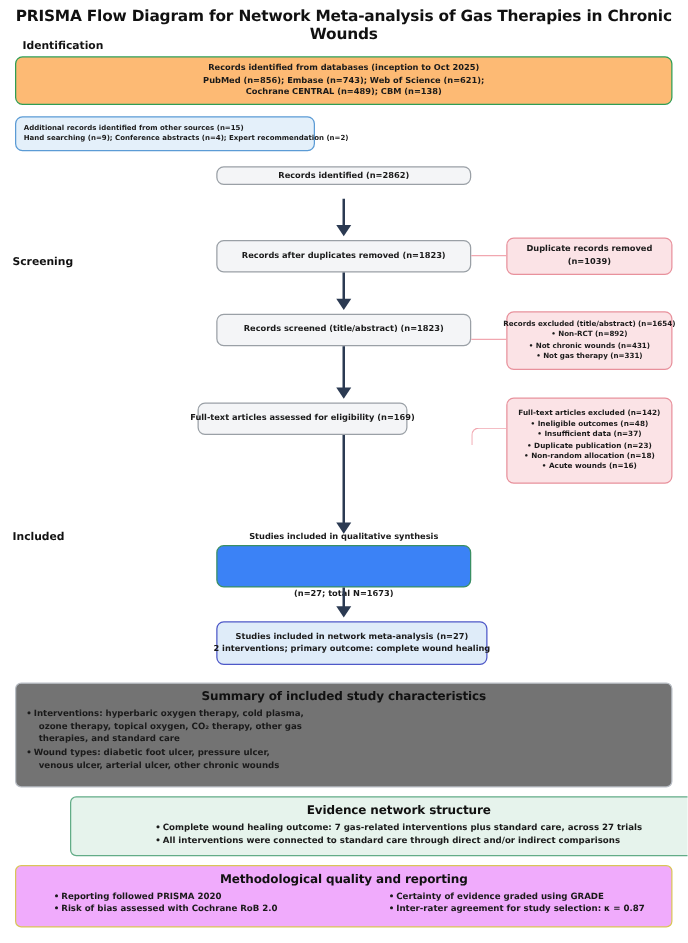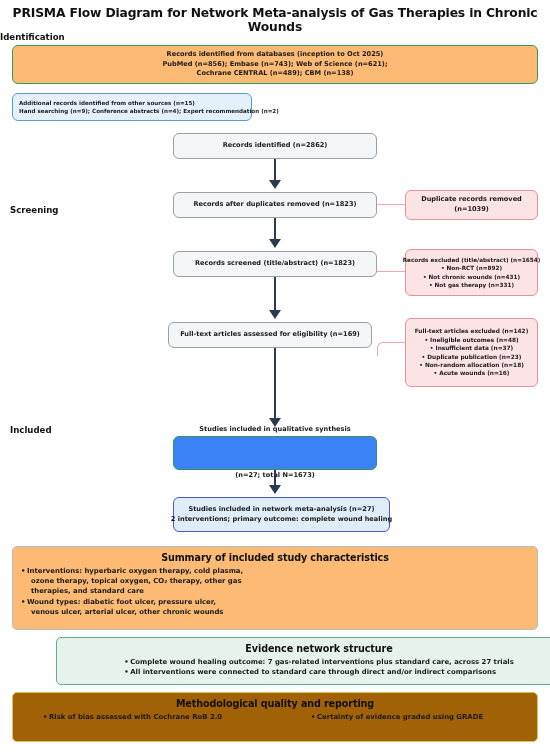--- a/index.html
+++ b/index.html
@@ -66,23 +66,23 @@
 
   
   .panel {
     position: absolute; border-radius: 5px;
     padding: 5px 8px 6px 8px;
   }
   .panel-title {
     text-align: center; font-size: 9.6px; font-weight: bold;
     color: #111; margin-bottom: 3px; letter-spacing: -0.1px;
   }
-  .panel-grey { background: #fdba74; border: 1px solid #b9bec5; }
+  .panel-grey { background: #737373; border: 1px solid #b9bec5; }
   .panel-mint { background: #e6f3ec; border: 1px solid #62ac87; margin-left: 44px; }
-  .panel-yellow { background: #a16207; border: 1px solid #d9c558; }
+  .panel-yellow { background: #f0abfc; border: 1px solid #d9c558; }
 
   .cols { display: flex; gap: 10px; }
   .col { flex: 1; }
   ul.bul { list-style: none; }
   ul.bul li {
     font-size: 6.9px; font-weight: bold; line-height: 1.48;
     color: #1a1a1a; padding-left: 6px; position: relative;
     white-space: nowrap;
   }
   ul.bul li::before {
@@ -93,36 +93,36 @@
   .center-bul { display: flex; justify-content: center; }
   .center-bul ul.bul li { white-space: nowrap; }
 </style>
 </head>
 <body>
 
 <div id="root">
 
   <div class="page-title">PRISMA Flow Diagram for Network Meta-analysis of Gas Therapies in Chronic Wounds</div>
 
-  <div class="stage-label" style="left:0; top:32px;">Identification</div>
+  <div class="stage-label" style="left:18px; top:32px;">Identification</div>
   <div class="stage-label" style="left:10px; top:205px;">Screening</div>
   <div class="stage-label" style="left:10px; top:425px;">Included</div>
 
   <div class="box box-green" style="left:12px; top:45px; width:526px; height:39px;">
     <span class="ln">Records identified from databases (inception to Oct 2025)</span>
     <span class="ln">PubMed (n=856); Embase (n=743); Web of Science (n=621);</span>
     <span class="ln">Cochrane CENTRAL (n=489); CBM (n=138)</span>
   </div>
 
   <div class="box box-blue-light box-left" style="left:12px; top:93px; width:240px; height:28px; padding-left:6px;">
     <span class="ln" style="font-size:5.6px;">Additional records identified from other sources (n=15)</span>
     <span class="ln" style="font-size:5.6px;">Hand searching (n=9); Conference abstracts (n=4); Expert recommendation (n=2)</span>
   </div>
 
-  <div class="box box-grey" style="left:173px; top:133px; width:204px; height:26px;">
+  <div class="box box-grey" style="left:173px; top:133px; width:204px; height:15px;">
     <span class="ln">Records identified (n=2862)</span>
   </div>
 
   <div class="vline" style="left:273.9px; top:159px; height:28px;"></div>
   <div class="arrowhead" style="left:269px; top:180px;"></div>
 
   <div class="box box-grey" style="left:173px; top:192px; width:204px; height:26px;">
     <span class="ln">Records after duplicates removed (n=1823)</span>
   </div>
 
@@ -145,21 +145,21 @@
   <div class="box box-pink" style="left:405px; top:249px; width:133px; height:47px;">
     <span class="ln" style="font-size:5.7px;">Records excluded (title/abstract) (n=1654)</span>
     <span class="ln" style="font-size:5.7px;">• <span>Non-RCT (n=892)</span></span>
     <span class="ln" style="font-size:5.7px;">• <span>Not chronic wounds (n=431)</span></span>
     <span class="ln" style="font-size:5.7px;">• <span>Not gas therapy (n=331)</span></span>
   </div>
 
   <div class="vline" style="left:273.9px; top:277px; height:40px;"></div>
   <div class="arrowhead" style="left:269px; top:310px;"></div>
 
-  <div class="box box-grey" style="left:168px; top:322px; width:204px; height:26px;align-items:center;">
+  <div class="box box-grey" style="left:158px; top:322px; width:168px; height:26px;align-items:center;">
     <span class="ln">Full-text articles assessed for eligibility (n=169)</span>
   </div>
 
   <div class="elbow" style="left:377px; top:342px; width:28px; height:14px;"></div>
 
   <div class="box box-pink" style="left:405px; top:318px; width:133px; height:69px;">
     <span class="ln" style="font-size:5.8px;">Full-text articles excluded (n=142)</span>
     <span class="ln" style="font-size:5.8px;">• <span>Ineligible outcomes (n=48)</span></span>
     <span class="ln" style="font-size:5.8px;">• <span>Insufficient data (n=37)</span></span>
     <span class="ln" style="font-size:5.8px;">• <span>Duplicate publication (n=23)</span></span>
@@ -206,24 +206,26 @@
         <li>All interventions were connected to standard care through direct and/or indirect comparisons</li>
       </ul>
     </div>
   </div>
 
   <div class="panel panel-yellow" style="left:12px; top:692px; width:526px; height:50px;">
     <div class="panel-title">Methodological quality and reporting</div>
     <div class="cols">
       <div class="col" style="padding-left:22px;">
         <ul class="bul">
+          <li>Reporting followed PRISMA 2020</li>
           <li>Risk of bias assessed with Cochrane RoB 2.0</li>
         </ul>
       </div>
       <div class="col" style="padding-left:40px;">
         <ul class="bul">
           <li>Certainty of evidence graded using GRADE</li>
+          <li>Inter-rater agreement for study selection: κ = 0.87</li>
         </ul>
       </div>
     </div>
   </div>
 
 </div>
 
 </body></html>

